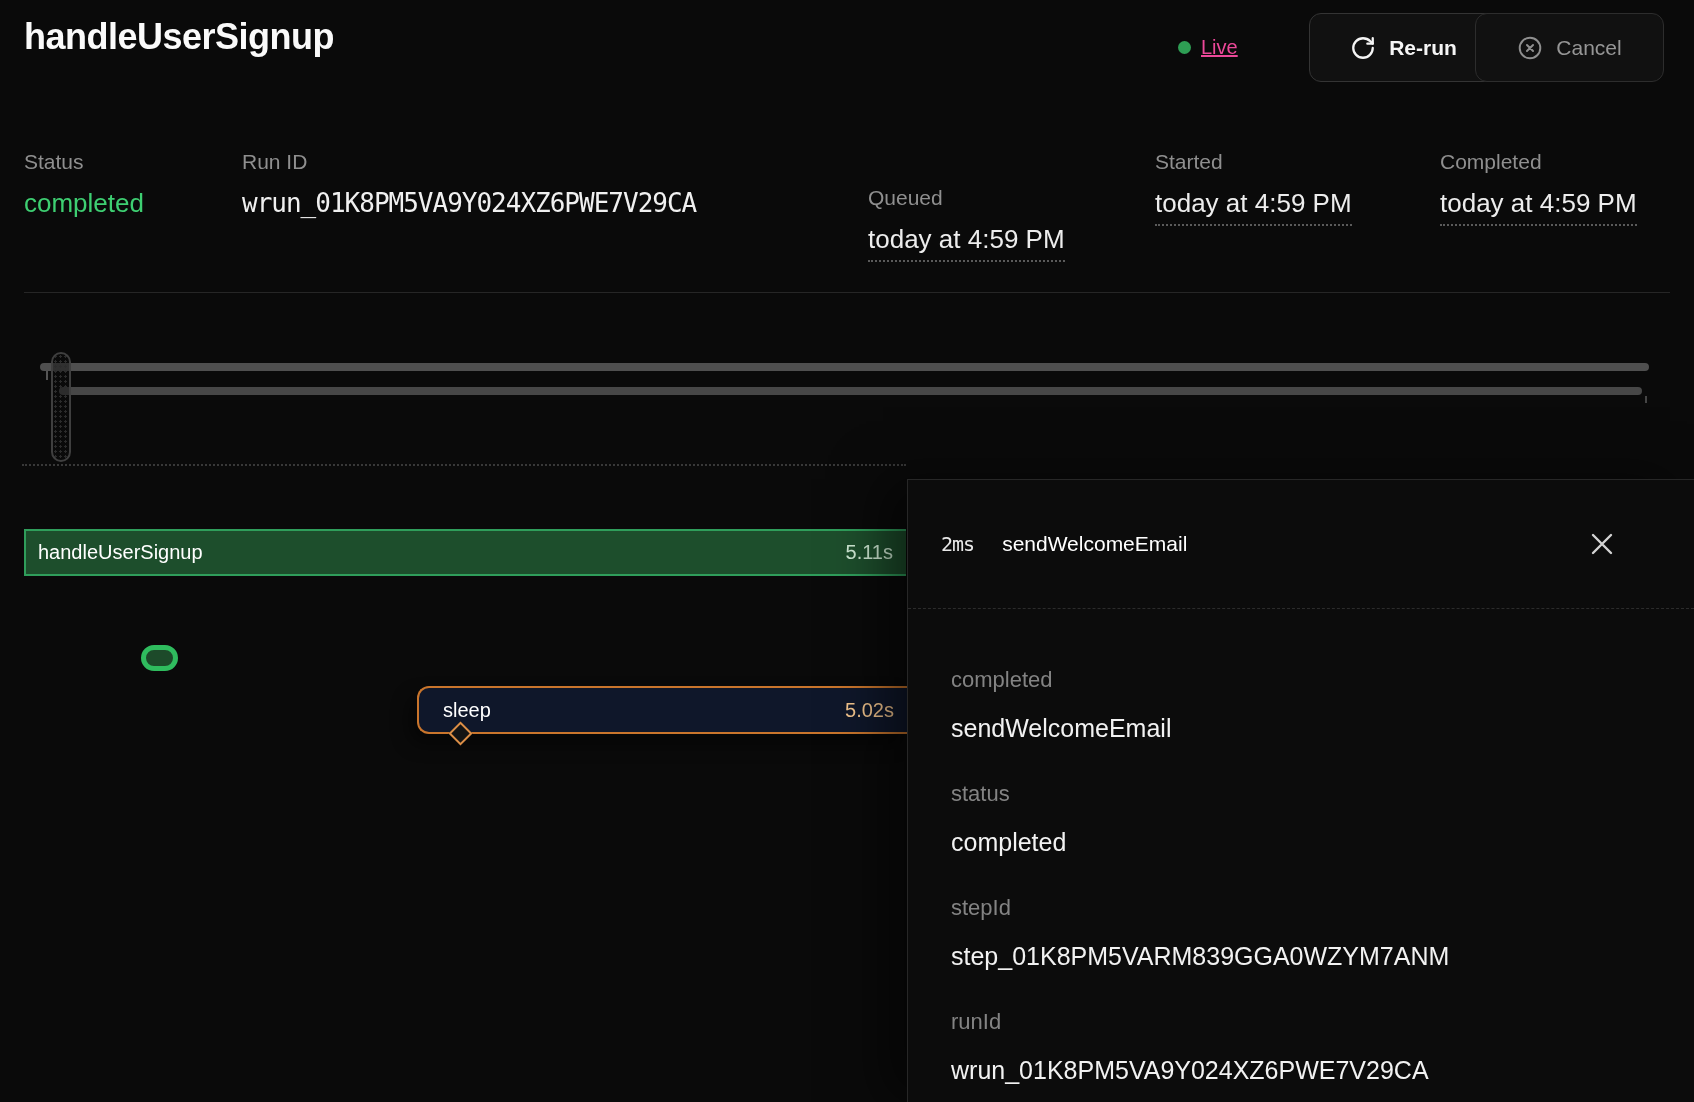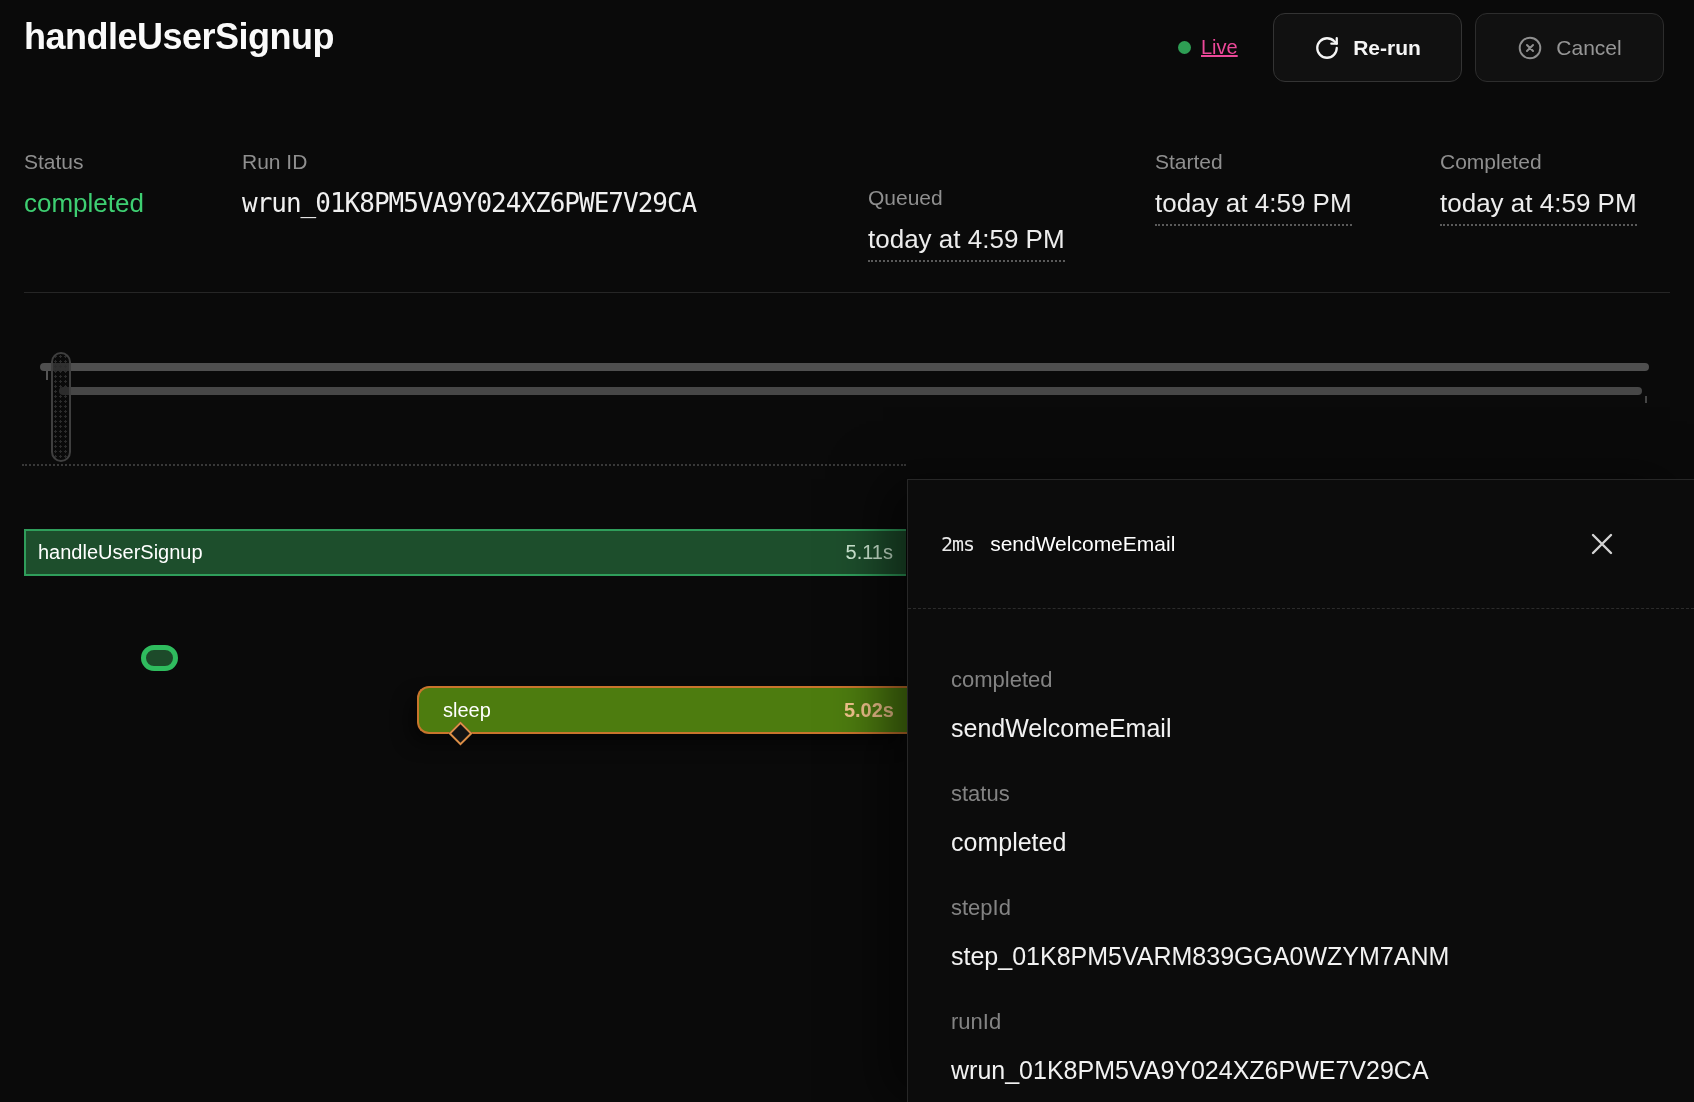--- a/index.html
+++ b/index.html
@@ -20,21 +20,21 @@
     display:flex; align-items:center; gap:10px; cursor:pointer;
   }
   .live-dot { width:13px; height:13px; border-radius:50%; background:#2e9e54; }
   .live-label { font-size:20px; color:#ec4899;text-decoration:underline; }
   .top-btn {
     position:absolute; top:13px; height:69px; width:189px;
     display:flex; align-items:center; justify-content:center; gap:13px;
     border:1px solid #343434; border-radius:12px; background:#111111;
     cursor:pointer;
   }
-  .btn-rerun { left:1273px; }
+  .btn-rerun { left:1309px; }
   .btn-cancel { left:1475px; border-color:#2d2d2d; }
   .btn-rerun .btn-label { font-size:21px; font-weight:600; color:#f5f5f5; }
   .btn-cancel .btn-label { font-size:21px; font-weight:500; color:#969696; }
   .btn-icon { display:block; }
 
   
   .meta-col { position:absolute; top:150px; }
   .meta-label { font-size:21px; color:#8f8f8f; margin-bottom:14px; }
   .meta-value { font-size:26px; color:#ededed; }
   .meta-value.status { color:#3ecf72; }
@@ -83,43 +83,43 @@
     padding:0 13px 0 12px;
   }
   .bar-root .gbar-duration { font-size:20px; color:#cfe9d4;margin-left:12px; }
   .step-pill {
     position:absolute; left:141px; top:645px; width:37px; height:26px;
     border-radius:13px; background:#1d4a2a; border:5px solid #2fbc5e;
     cursor:pointer;
   }
   .bar-sleep {
     left:417px; top:686px; width:490px; height:48px;
-    background:#4d7c0f; border:2px solid #c9752c; border-right:0;
+    background:#0f172a; border:2px solid #c9752c; border-right:0;
     border-radius:12px 0 0 12px; padding:0 13px 0 24px;
     box-shadow:-8px 10px 18px rgba(0,0,0,0.45);
   }
-  .bar-sleep .gbar-duration { font-size:20px; color:#f2c48d;font-weight:bold; }
+  .bar-sleep .gbar-duration { font-size:20px; color:#f2c48d; }
   .sleep-diamond {
     position:absolute; left:452px; top:725px; width:17px; height:17px;
     background:#141414; border:2px solid #dd8f47; transform:rotate(45deg);
   }
 
   
   .panel {
     position:absolute; left:907px; top:479px; width:787px; height:623px;
     background:#0c0c0c; border-left:1px solid #272727; border-top:1px solid #272727;
     box-shadow:-24px 0 48px rgba(0,0,0,0.5);
   }
   .panel-header {
     position:relative; height:129px; display:flex; align-items:center;
     padding-left:33px; border-bottom:1px dashed #2c2c2c;
   }
   .panel-duration {
     font-family:"DejaVu Sans Mono", monospace;
-    font-size:20px; color:#e8e8e8; margin-right:16px; letter-spacing:-1px;
+    font-size:20px; color:#e8e8e8; margin-right:28px; letter-spacing:-1px;
   }
   .panel-title { font-size:21px; color:#ffffff; }
   .panel-close {
     position:absolute; right:78px; top:50px; width:28px; height:28px;
     background:none; border:none; cursor:pointer; padding:0;
   }
   .panel-body { padding:58px 40px 0 43px; }
   .field { margin-bottom:38px; }
   .field-label { font-size:22px; line-height:26px; color:#838383; margin-bottom:20px; }
   .field-value { font-size:25px; line-height:30px; color:#f2f2f2; }

